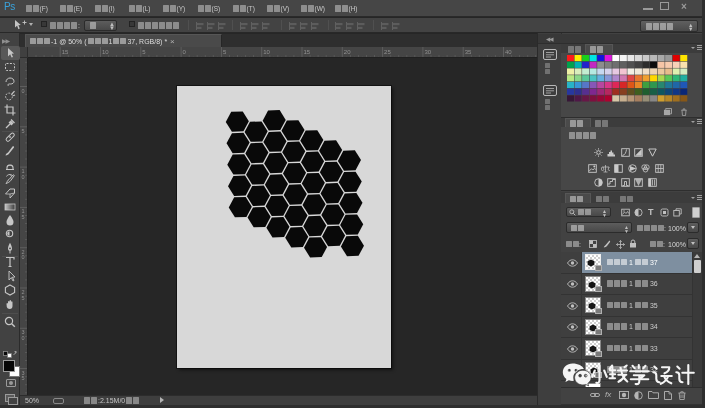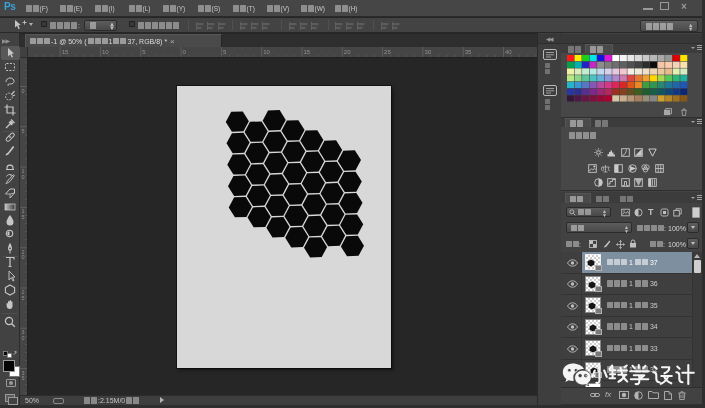--- a/index.html
+++ b/index.html
@@ -1,21 +1,21 @@
 <!DOCTYPE html>
 <html><head><meta charset="utf-8"><style>
 *{margin:0;padding:0;box-sizing:border-box}
 html,body{width:705px;height:408px;overflow:hidden;background:#262626;font-family:"Liberation Sans",sans-serif;-webkit-font-smoothing:antialiased}
 .abs{position:absolute}
 .t7{font-size:7px;color:#c8c8c8}
 svg{display:block}
 </style></head><body>
 <div class="abs" style="left:0;top:0;width:705px;height:408px;background:#262626">
 <div class="abs" style="left:0;top:0;width:705px;height:17px;background:#464646;border-bottom:1px solid #2a2a2a"></div>
-<div class="abs" style="left:4px;top:1px;font-size:10px;font-weight:bold;color:#39a3dc;letter-spacing:-0.5px">Ps</div>
+<div class="abs" style="left:4px;top:1px;font-size:10px;font-weight:normal;color:#39a3dc;letter-spacing:-0.5px">Ps</div>
 <div class="abs" style="left:26px;top:4px;height:9px;display:flex;align-items:center">
       <span style="display:inline-block;width:6.0px;height:6.5px;margin-right:1.0px;vertical-align:top;margin-top:0px;background:#cacaca;opacity:0.55;border-radius:0.5px"></span>
       <span style="display:inline-block;width:6.0px;height:6.5px;margin-right:0px;vertical-align:top;margin-top:0px;background:#cacaca;opacity:0.55;border-radius:0.5px"></span>
       <span style="font-size:6.5px;color:#cacaca;margin-left:0.5px">(F)</span>
     </div>
 <div class="abs" style="left:60px;top:4px;height:9px;display:flex;align-items:center">
       <span style="display:inline-block;width:6.0px;height:6.5px;margin-right:1.0px;vertical-align:top;margin-top:0px;background:#cacaca;opacity:0.55;border-radius:0.5px"></span>
       <span style="display:inline-block;width:6.0px;height:6.5px;margin-right:0px;vertical-align:top;margin-top:0px;background:#cacaca;opacity:0.55;border-radius:0.5px"></span>
       <span style="font-size:6.5px;color:#cacaca;margin-left:0.5px">(E)</span>
     </div>

